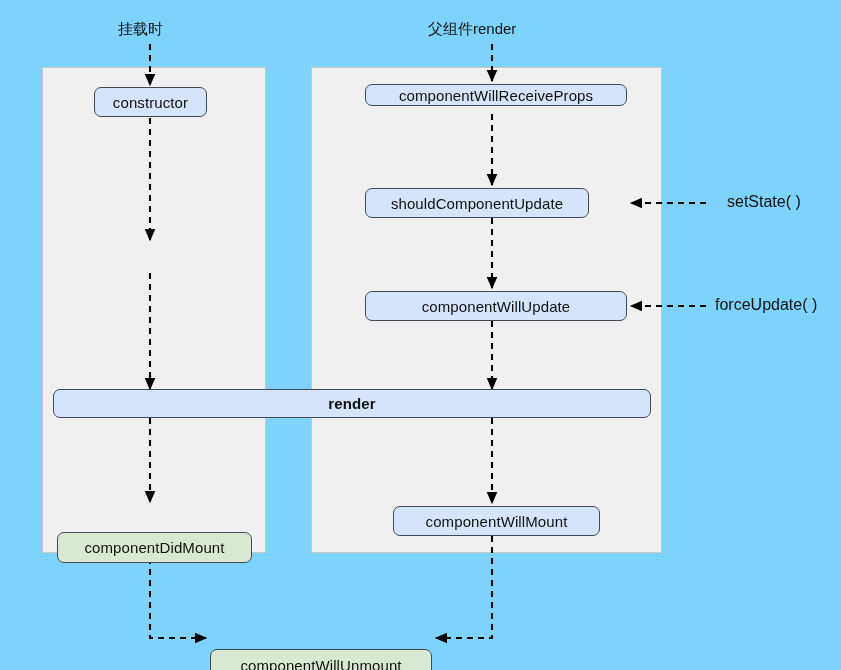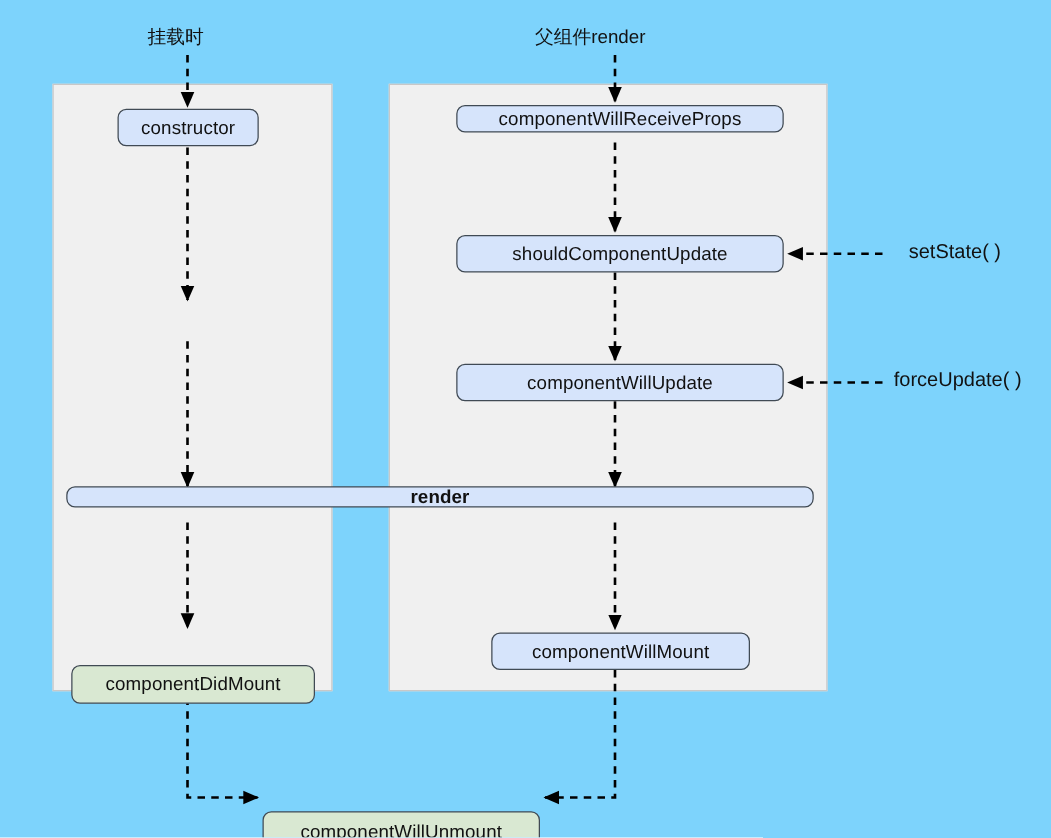--- a/index.html
+++ b/index.html
@@ -110,24 +110,24 @@
       <path d="M706,306 L631,306"></path>
     </g>
   </svg>
 
   <div class="caption" style="left:118px; top:20px;">挂载时</div>
   <div class="caption" style="left:428px; top:20px;">父组件render</div>
 
   <div class="node blue" style="left:94px; top:87px; width:113px; height:30px;">constructor</div>
   <div class="node green" style="left:57px; top:505px; width:195px; height:31px;">componentDidMount</div>
 
-  <div class="node blue render-bar" style="left:53px; top:389px; width:598px; height:17px;">render</div>
+  <div class="node blue render-bar" style="left:53px; top:389px; width:598px; height:29px;">render</div>
 
   <div class="node blue" style="left:365px; top:84px; width:262px; height:22px;">componentWillReceiveProps</div>
-  <div class="node blue" style="left:365px; top:188px; width:262px; height:30px;">shouldComponentUpdate</div>
+  <div class="node blue" style="left:365px; top:188px; width:224px; height:30px;">shouldComponentUpdate</div>
   <div class="node blue" style="left:365px; top:291px; width:262px; height:30px;">componentWillUpdate</div>
   <div class="node blue" style="left:393px; top:506px; width:207px; height:30px;">componentWillMount</div>
 
   <div class="node green" style="left:210px; top:622px; width:222px; height:32px;">componentWillUnmount</div>
 
   <div class="side-label" style="left:715px; top:193px;margin-left:12px;">setState( )</div>
   <div class="side-label" style="left:715px; top:296px;">forceUpdate( )</div>
 
 </div>
 

